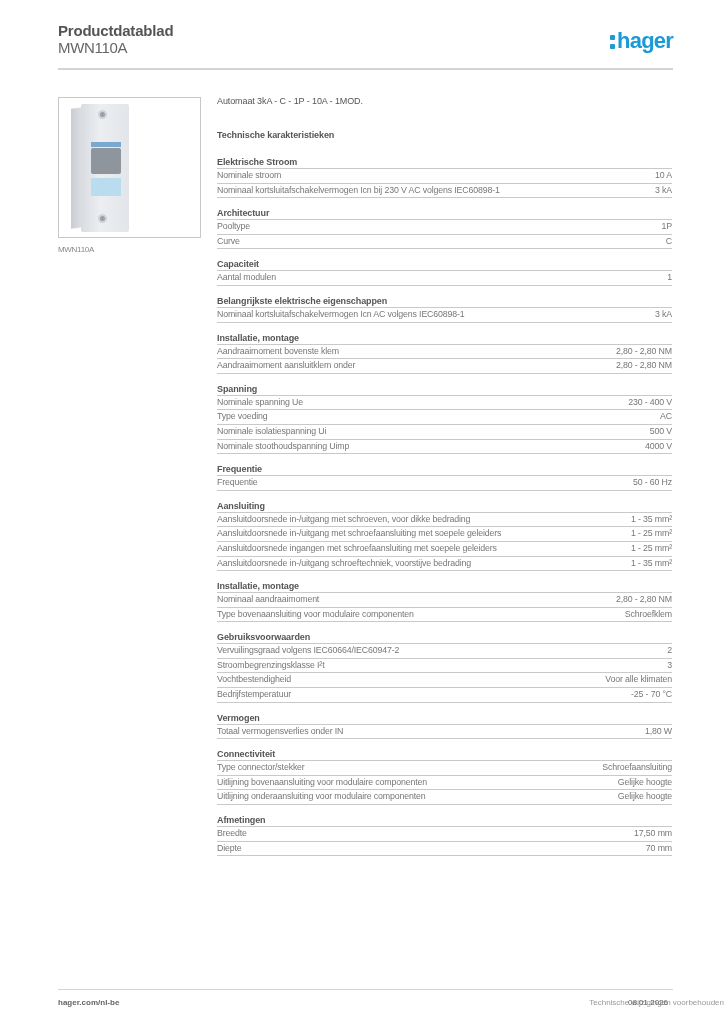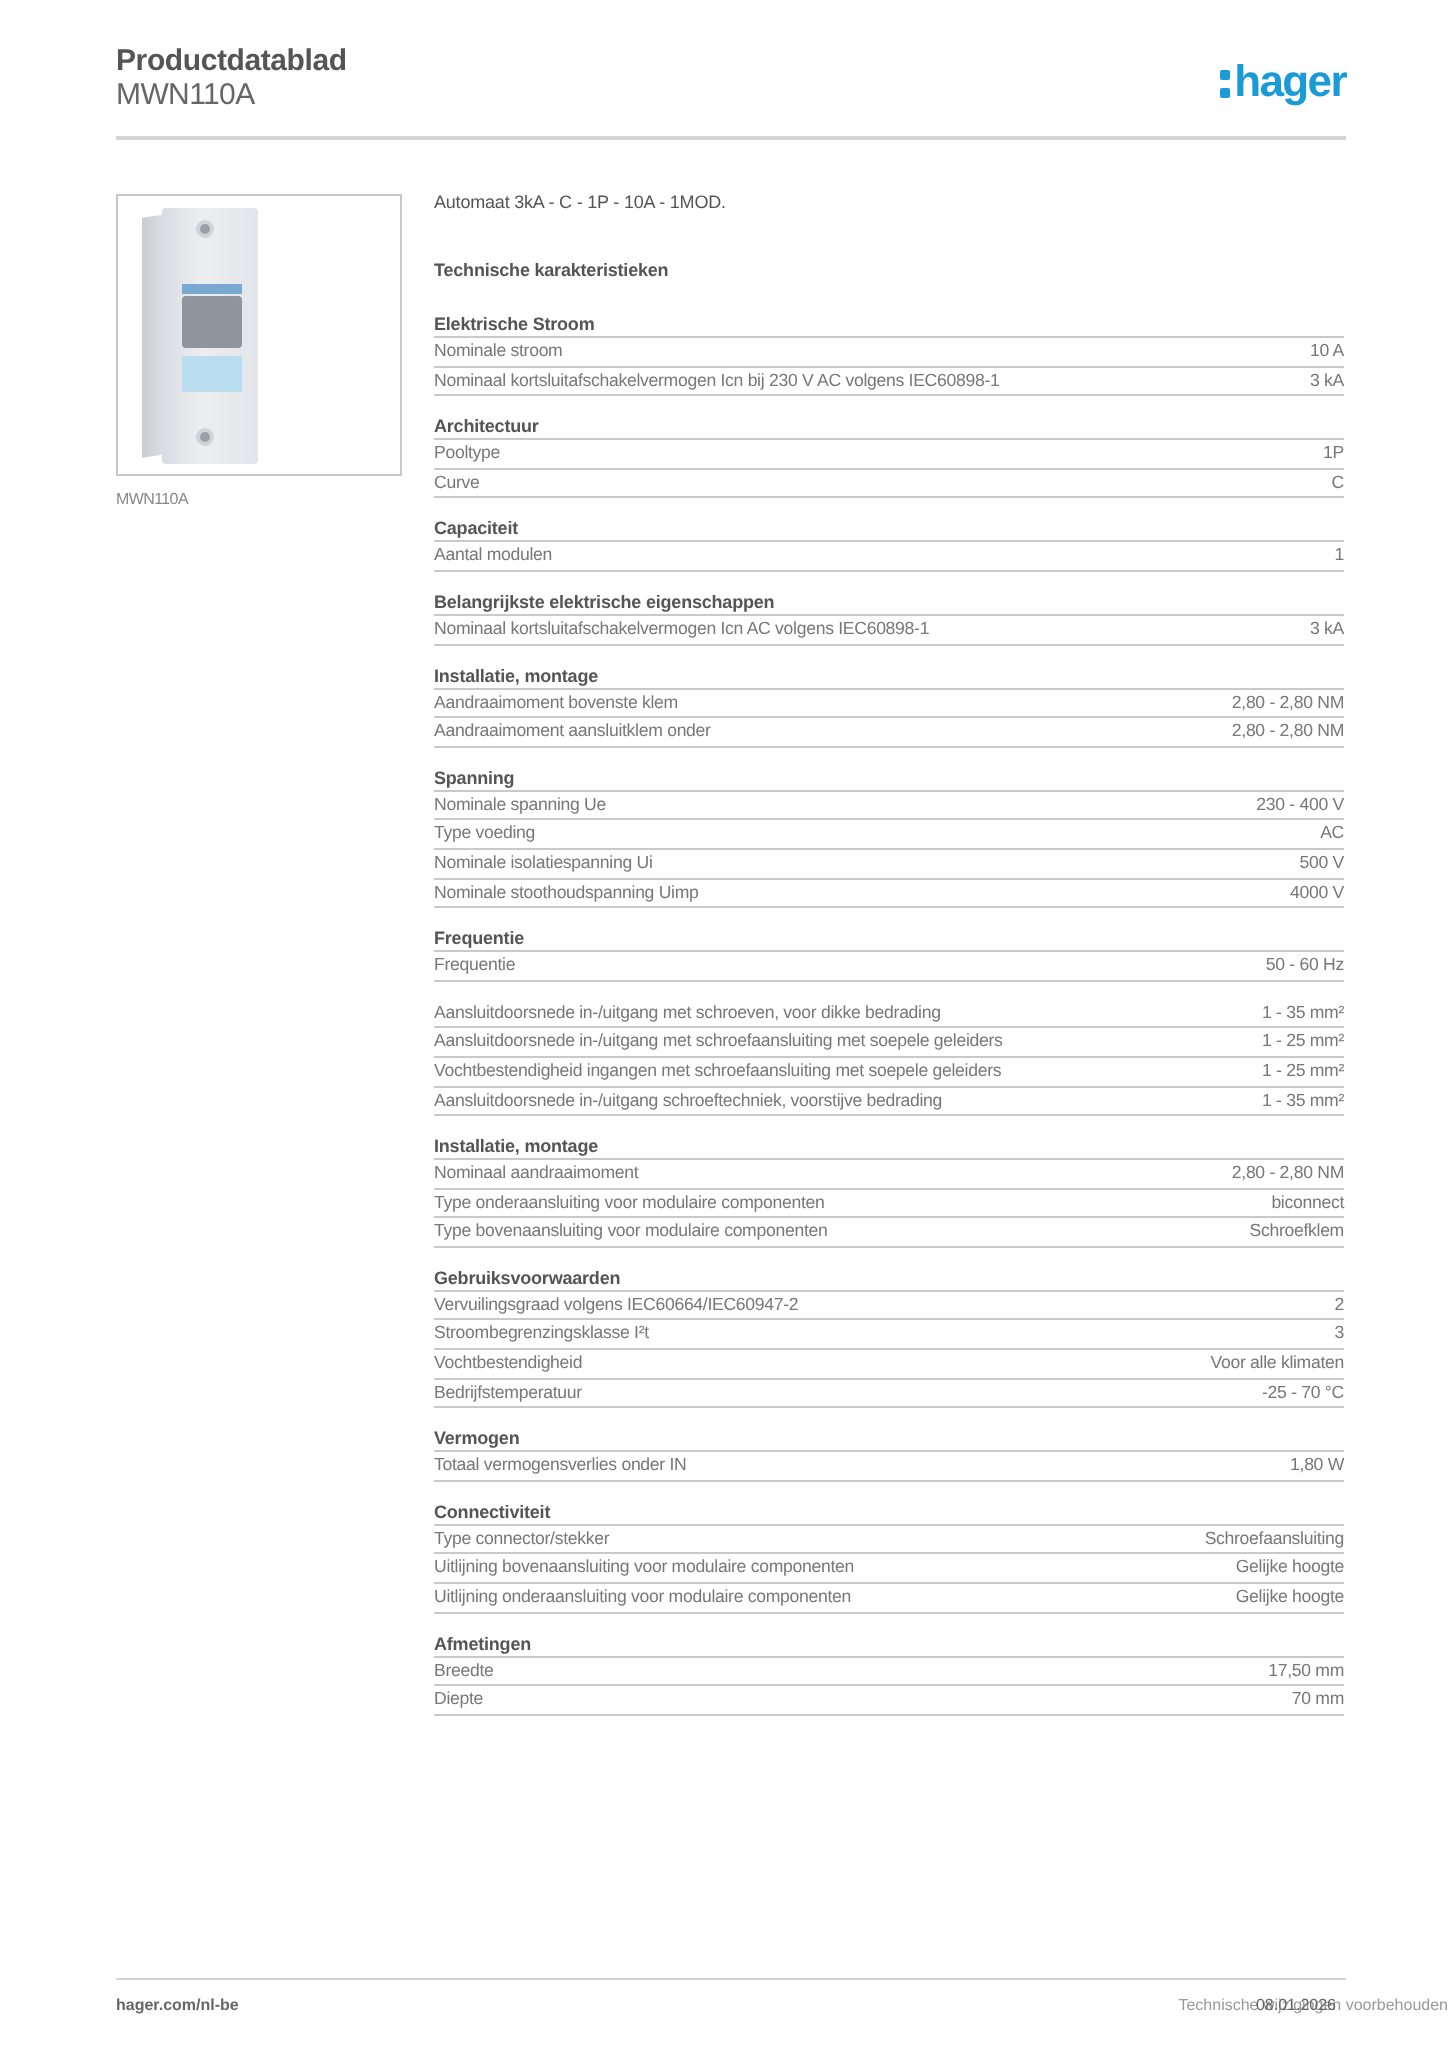--- a/index.html
+++ b/index.html
@@ -134,46 +134,43 @@
         </div>
       </div>
       <div class="section">
         <div class="section-title">Frequentie</div>
         <div class="row">
           <span class="lbl">Frequentie</span>
           <span class="val">50 - 60 Hz</span>
         </div>
       </div>
       <div class="section">
+        <div class="section-title">Aansluiting</div>
         <div class="row">
           <span class="lbl">Aansluitdoorsnede in-/uitgang met schroeven, voor dikke bedrading</span>
           <span class="val">1 - 35 mm²</span>
         </div>
         <div class="row">
           <span class="lbl">Aansluitdoorsnede in-/uitgang met schroefaansluiting met soepele geleiders</span>
           <span class="val">1 - 25 mm²</span>
         </div>
         <div class="row">
-          <span class="lbl">Vochtbestendigheid ingangen met schroefaansluiting met soepele geleiders</span>
+          <span class="lbl">Aansluitdoorsnede ingangen met schroefaansluiting met soepele geleiders</span>
           <span class="val">1 - 25 mm²</span>
         </div>
         <div class="row">
           <span class="lbl">Aansluitdoorsnede in-/uitgang schroeftechniek, voorstijve bedrading</span>
           <span class="val">1 - 35 mm²</span>
         </div>
       </div>
       <div class="section">
         <div class="section-title">Installatie, montage</div>
         <div class="row">
           <span class="lbl">Nominaal aandraaimoment</span>
           <span class="val">2,80 - 2,80 NM</span>
-        </div>
-        <div class="row">
-          <span class="lbl">Type onderaansluiting voor modulaire componenten</span>
-          <span class="val">biconnect</span>
         </div>
         <div class="row">
           <span class="lbl">Type bovenaansluiting voor modulaire componenten</span>
           <span class="val">Schroefklem</span>
         </div>
       </div>
       <div class="section">
         <div class="section-title">Gebruiksvoorwaarden</div>
         <div class="row">
           <span class="lbl">Vervuilingsgraad volgens IEC60664/IEC60947-2</span>

